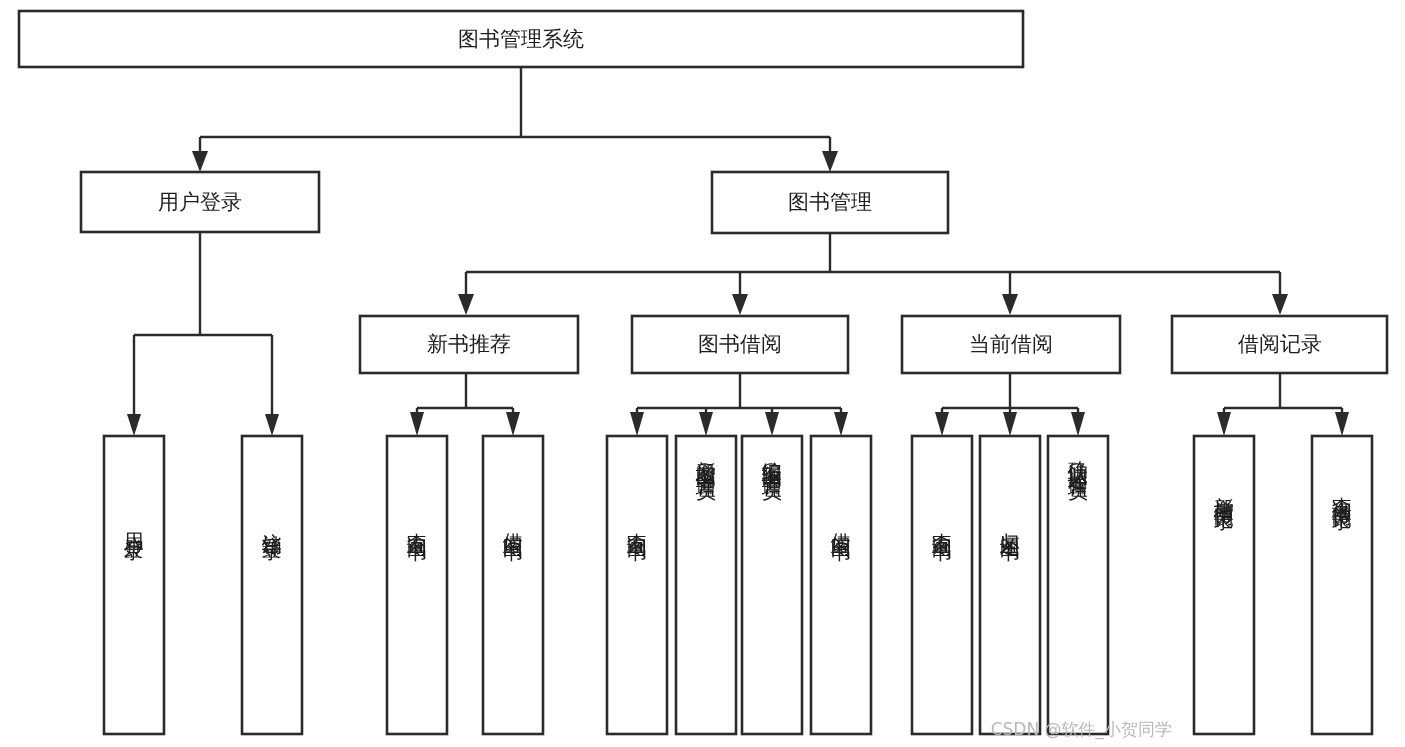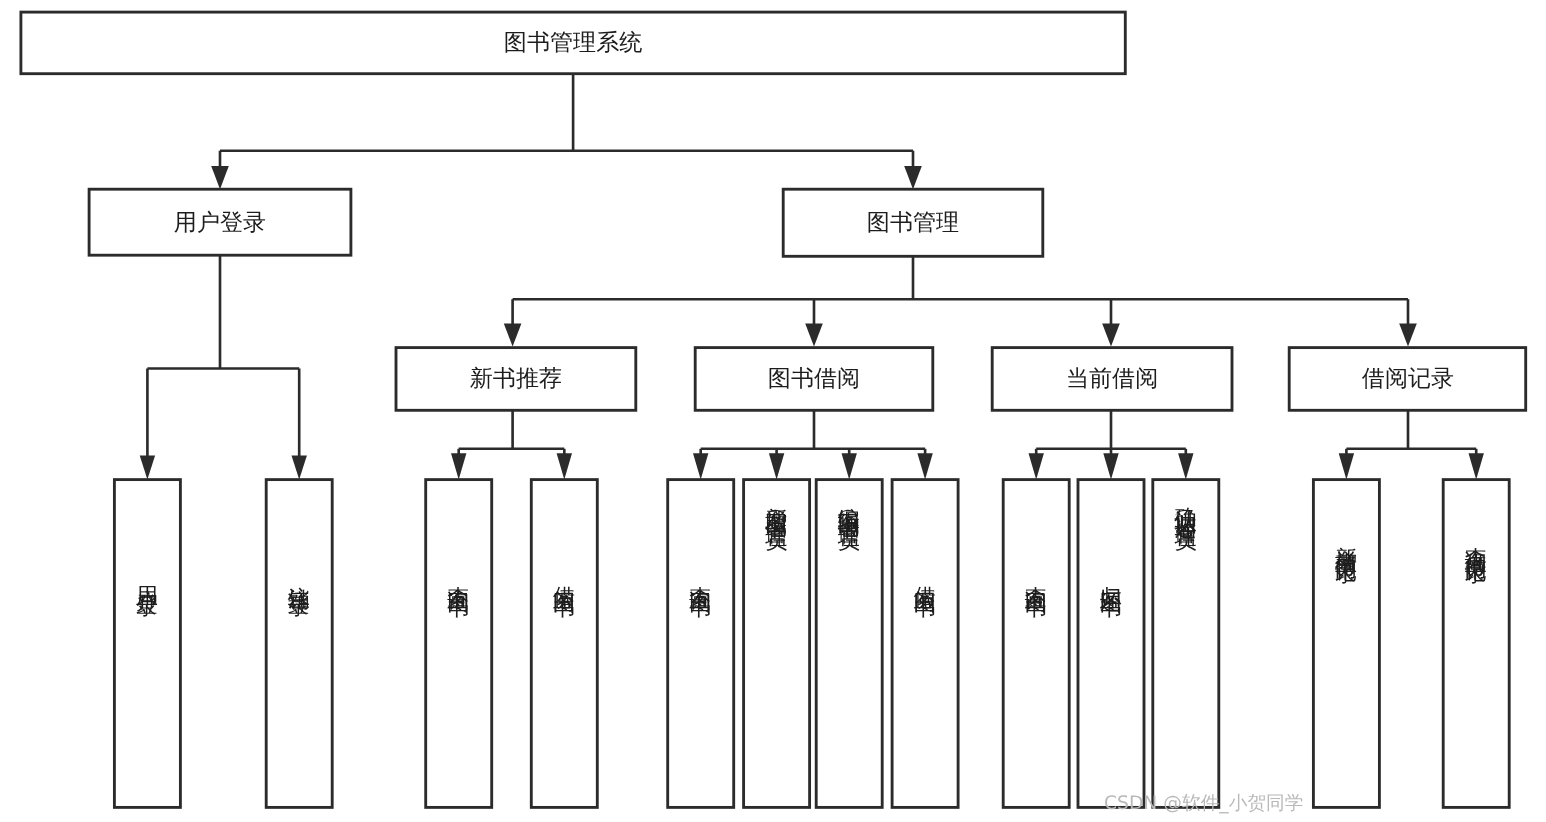--- a/index.html
+++ b/index.html
@@ -60,21 +60,21 @@
     line-height: 1.02;
     color: #1d1d1d;
     letter-spacing: 3px;
     text-align: center;
     white-space: nowrap;
     pointer-events: none;
     transform: translateX(-50%);
   }
   #watermark {
     position: absolute;
-    right: 7px;
+    right: 20px;
     bottom: 6px;
     font-family: "DejaVu Sans", "Liberation Sans", sans-serif;
     font-size: 17px;
     color: #b9b9b9;
     white-space: nowrap;
     user-select: none;
   }
 </style>
 </head>
 <body>

